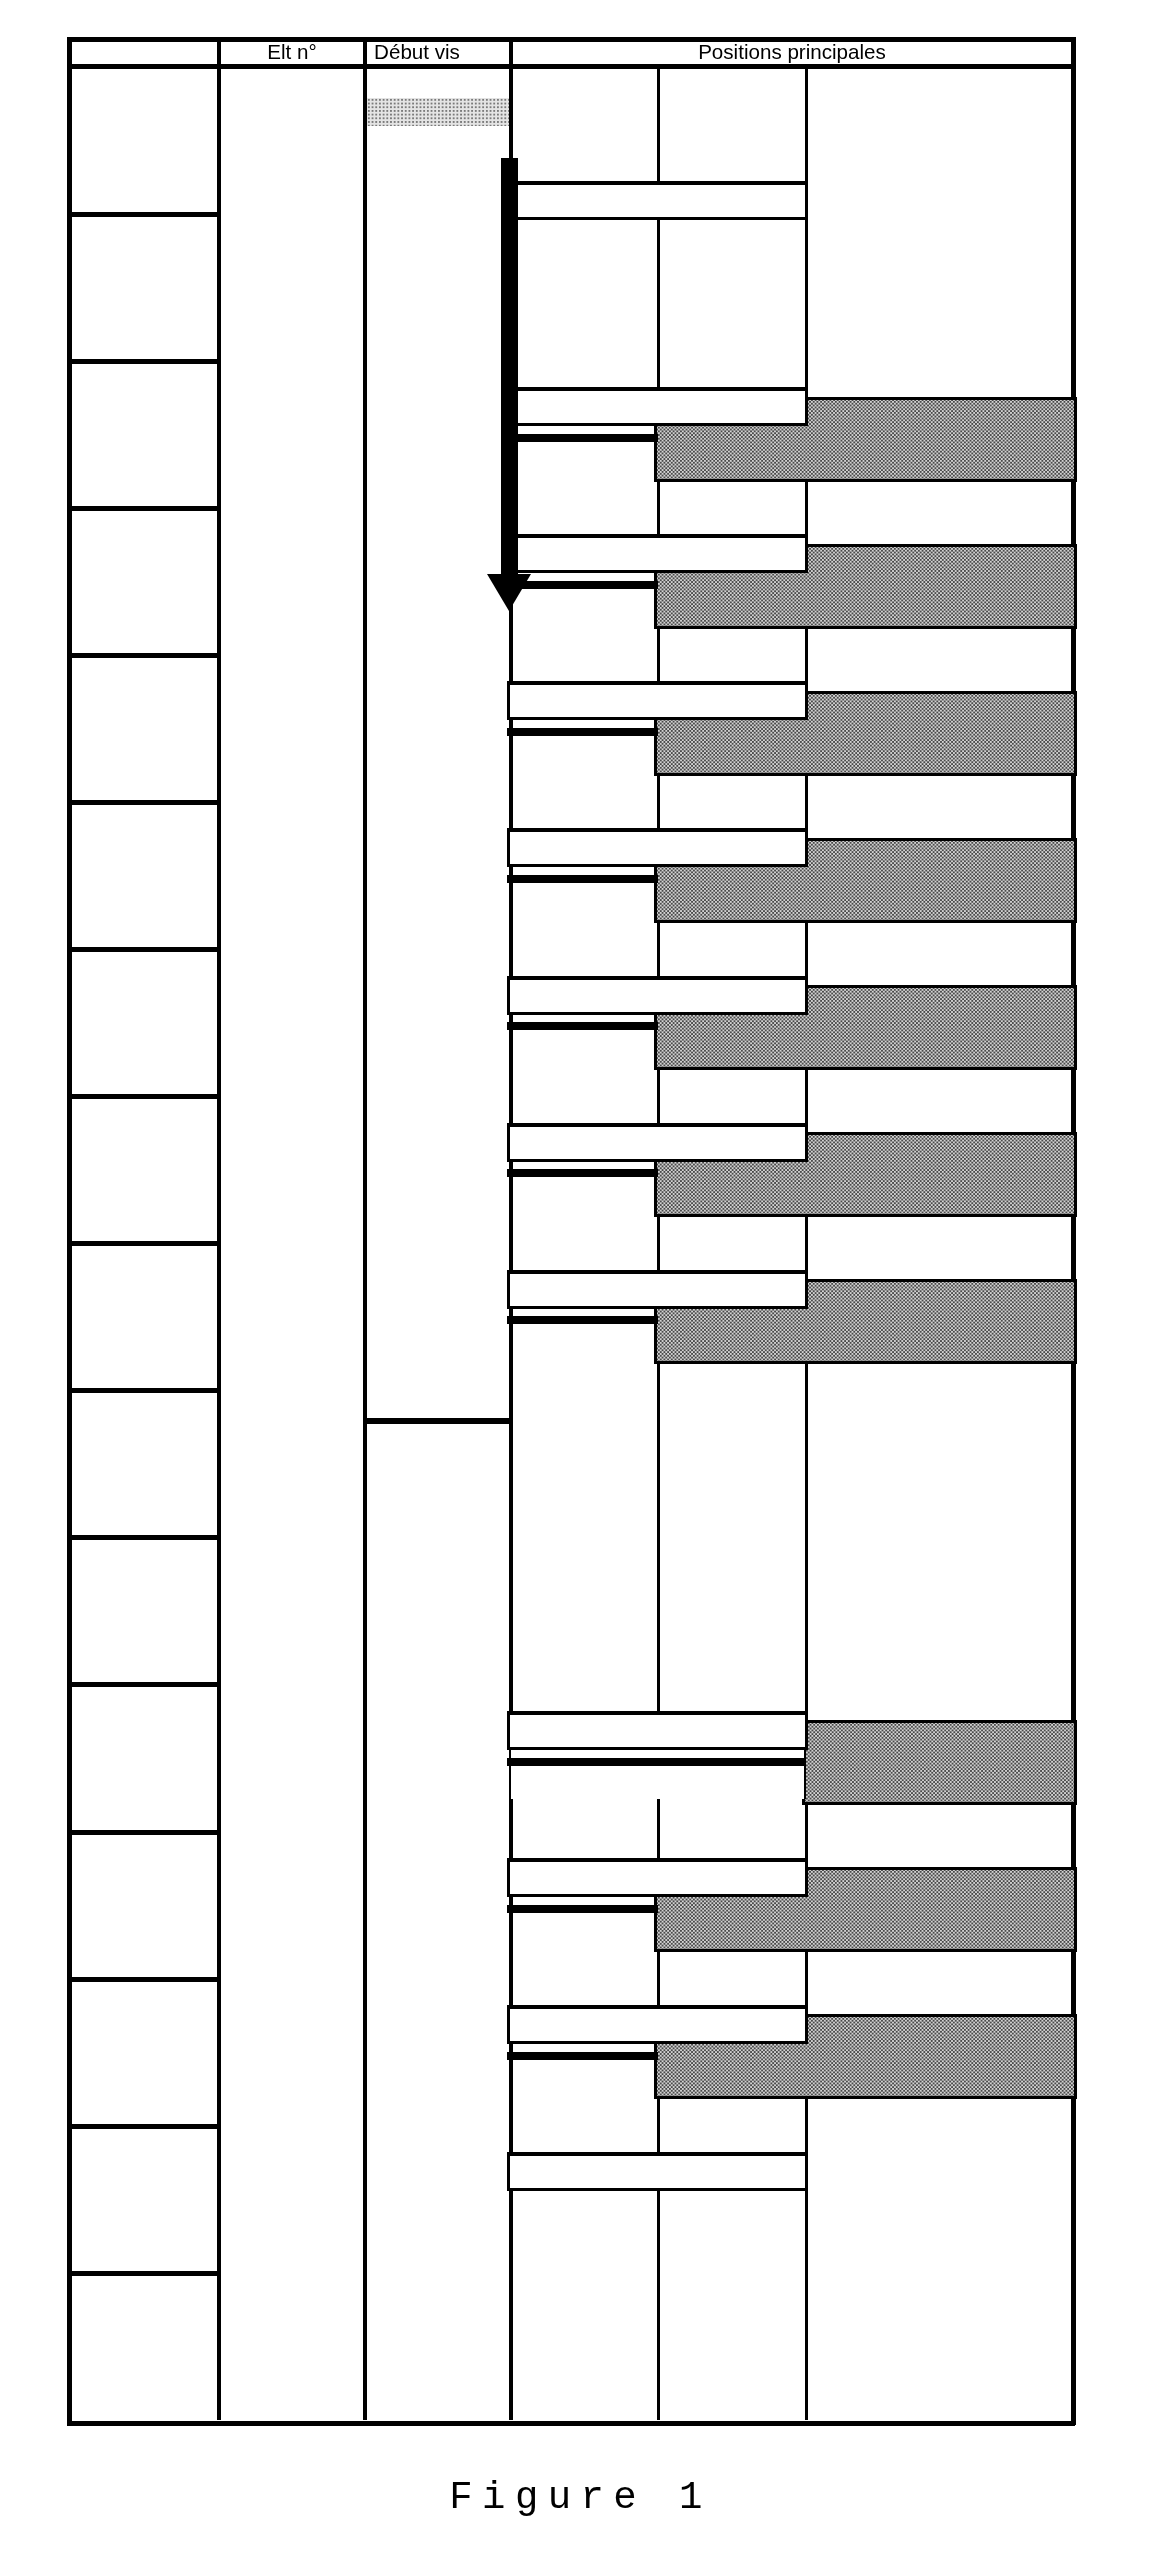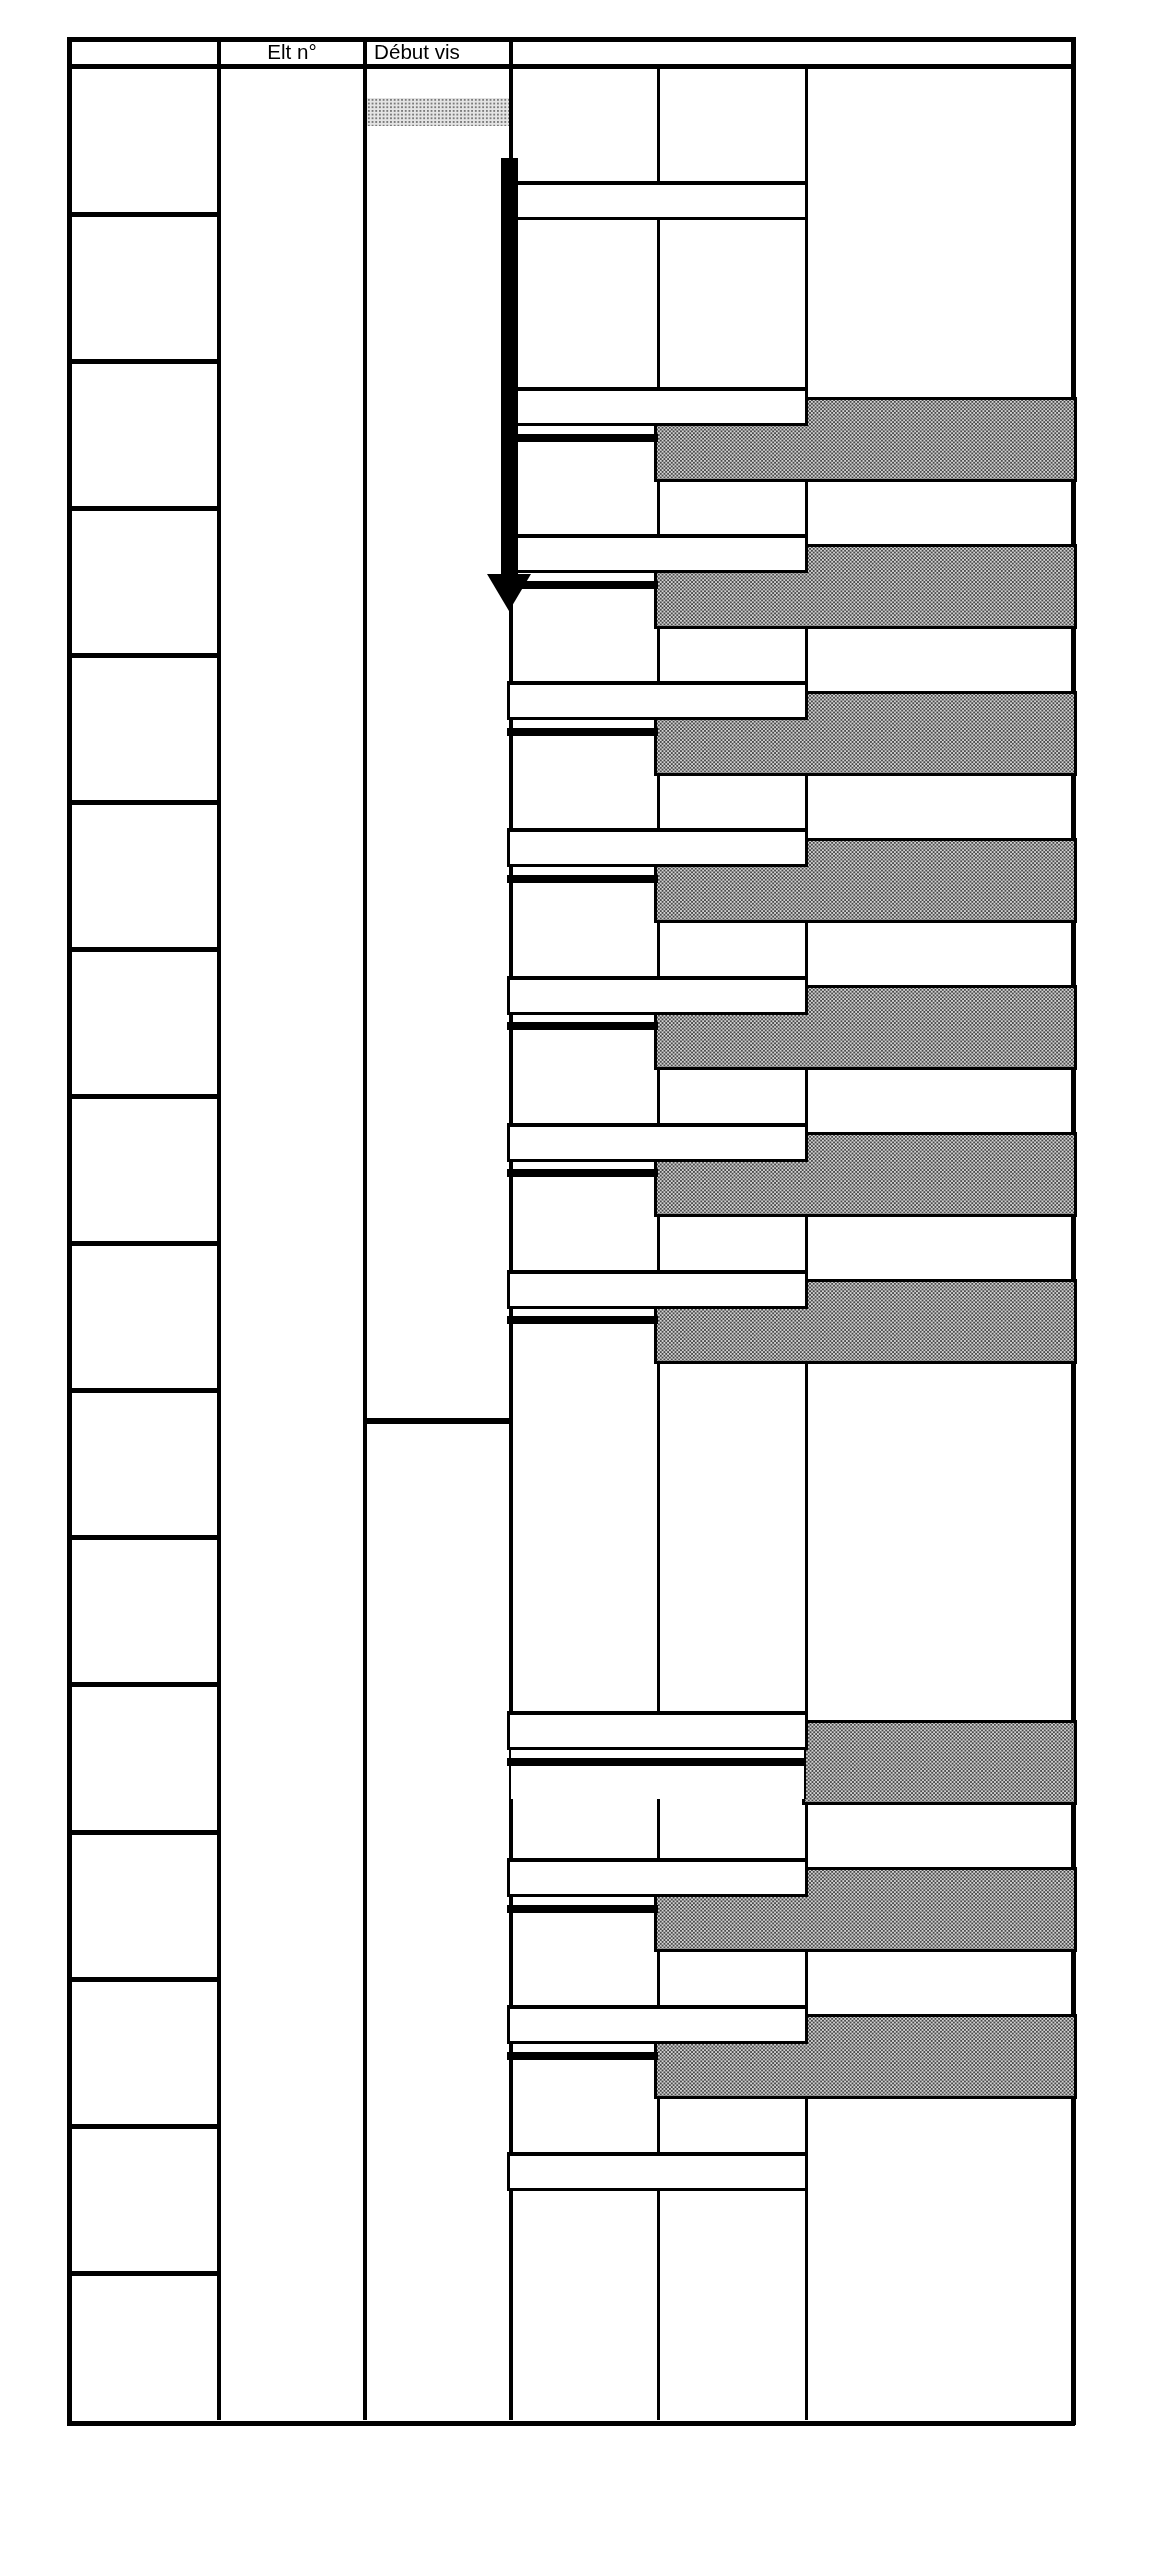--- a/index.html
+++ b/index.html
@@ -24,20 +24,21 @@
   .caption{position:absolute;font-family:"Liberation Mono", monospace;font-size:39px;
            letter-spacing:9.4px;text-align:center;}
 </style>
 </head>
 <body>
 
 <div class="page">
 
   <div class="celltext headtext" style="left:219px;top:37px;width:146px;line-height:30px;">Elt n°</div>
   <div class="celltext headtext" style="left:344px;top:37px;width:146px;line-height:30px;">Début vis</div>
+  <div class="celltext headtext" style="left:511px;top:37px;width:562px;line-height:30px;">Positions principales</div>
 
   <div id="tbody">
       <div class="abs stipple-cell" style="left: 367px; top: 98px; width: 142px; height: 27.5px;"></div>
       <div class="abs" style="left: 67px; top: 37px; width: 4.7px; height: 2388px; background: rgb(0, 0, 0);"></div>
       <div class="abs" style="left: 1071px; top: 37px; width: 4.7px; height: 2388px; background: rgb(0, 0, 0);"></div>
       <div class="abs" style="left: 217px; top: 37px; width: 3.7px; height: 2383px; background: rgb(0, 0, 0);"></div>
       <div class="abs" style="left: 363px; top: 37px; width: 3.7px; height: 2383px; background: rgb(0, 0, 0);"></div>
       <div class="abs" style="left: 509px; top: 37px; width: 3.7px; height: 2383px; background: rgb(0, 0, 0);"></div>
       <div class="abs" style="left: 657px; top: 67px; width: 2.8px; height: 2353px; background: rgb(0, 0, 0);"></div>
       <div class="abs" style="left: 805px; top: 67px; width: 2.8px; height: 2353px; background: rgb(0, 0, 0);"></div>
@@ -266,14 +267,15 @@
       <div class="abs" style="left: 507px; top: 1758px; width: 299px; height: 7.5px; background: rgb(0, 0, 0);"></div>
       <div class="puitsbox" style="left: 507px; top: 1858px; width: 295px; height: 32px;"></div>
       <div class="abs" style="left: 507px; top: 1905px; width: 151px; height: 7.5px; background: rgb(0, 0, 0);"></div>
       <div class="puitsbox" style="left: 507px; top: 2005px; width: 295px; height: 32px;"></div>
       <div class="abs" style="left: 507px; top: 2052px; width: 151px; height: 7.5px; background: rgb(0, 0, 0);"></div>
       <div class="puitsbox" style="left: 507px; top: 2152px; width: 295px; height: 32px;"></div>
       <div class="abs" style="left: 501px; top: 158px; width: 17px; height: 417px; background: rgb(0, 0, 0);"></div>
       <div class="abs" style="left: 487px; top: 574px; width: 0px; height: 0px; border-left: 22.5px solid transparent; border-right: 22.5px solid transparent; border-top: 37px solid rgb(0, 0, 0);"></div>
     </div>
 
+  <div class="caption" style="left:328px;top:2476px;width:505px;">Figure 1</div>
 </div>
 
 
 </body></html>

